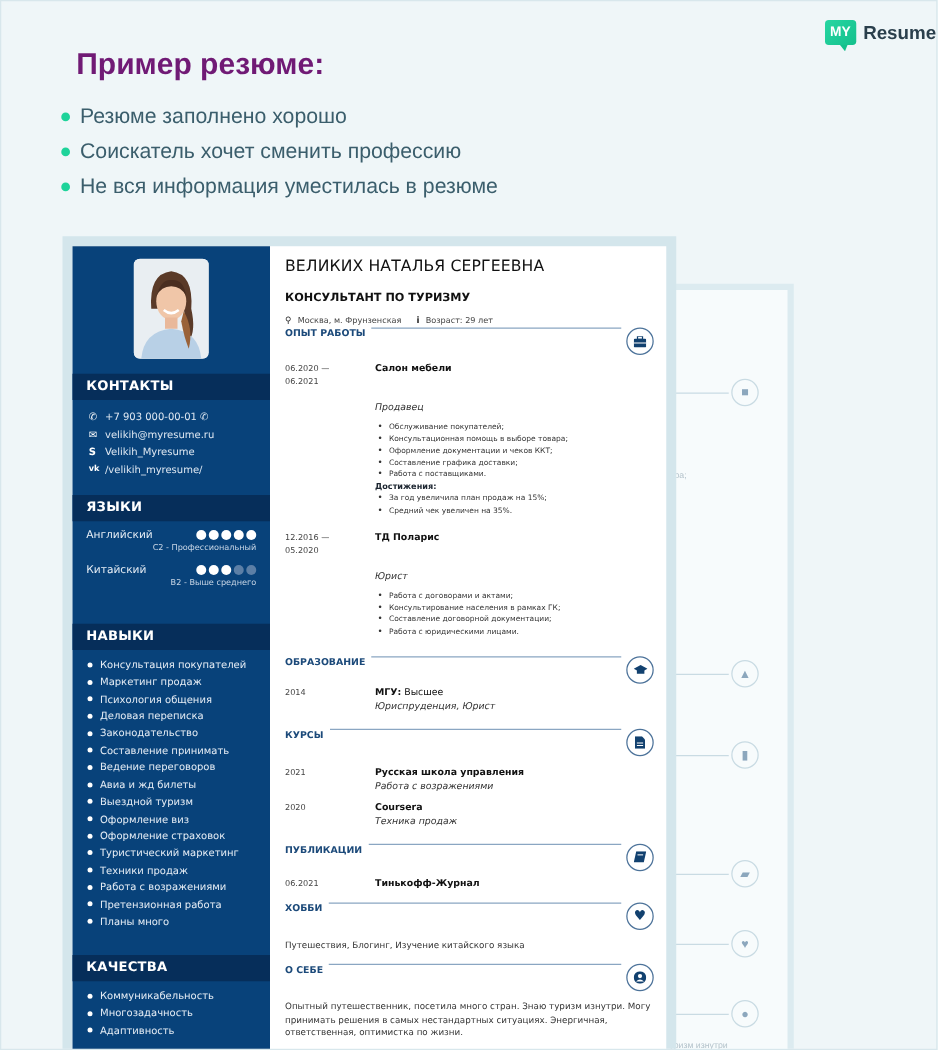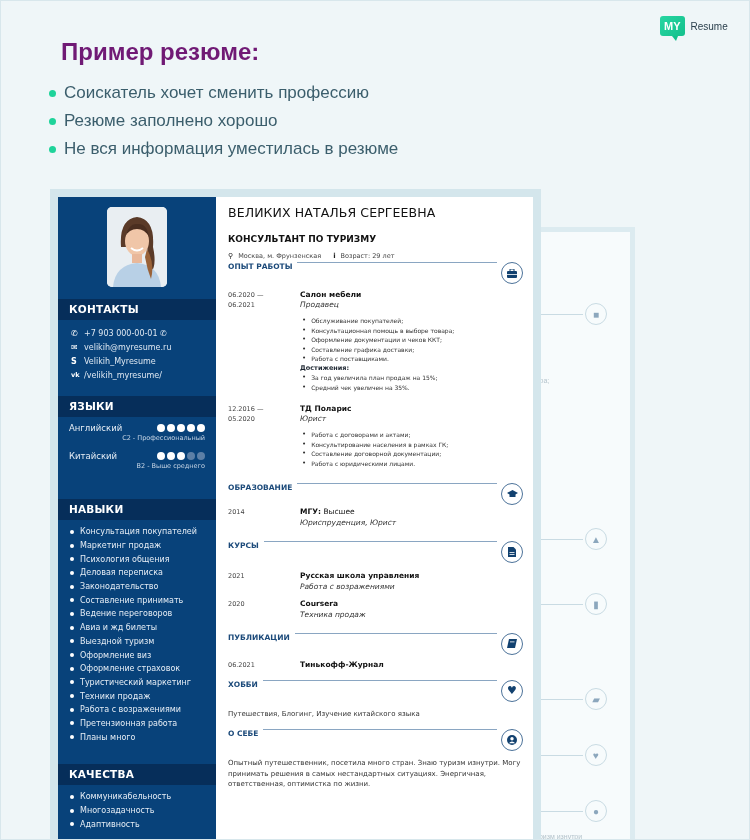--- a/index.html
+++ b/index.html
@@ -18,21 +18,21 @@
     position: relative;
     background: linear-gradient(135deg, #27d6a2, #14c08c);
     color: #fff; font-weight: bold; font-size: 11px;
     padding: 3px 4px; border-radius: 3px; line-height: 14px;
   }
   .logo-badge::after {
     content: ""; position: absolute; left: 12px; bottom: -5px;
     border-left: 4px solid transparent; border-right: 2px solid transparent;
     border-top: 5px solid #14c08c;
   }
-  .logo-text { color: #2a3f4c; font-weight: normal; font-size: 10px; }
+  .logo-text { color: #2a3f4c; font-weight: bold; font-size: 15px; }
   .page-title {
     position: absolute; left: 60px; top: 37px;
     font-size: 24px; font-weight: bold; color: #701a75;
   }
   .bullets { position: absolute; left: 48px; top: 78px; list-style: none; }
   .bullets li {
     font-size: 17px; color: #3b5e6c; height: 28px; line-height: 24px;
     display: flex; align-items: center;
   }
   .bullets li .dot {
@@ -96,44 +96,44 @@
   .sec-title { font-size: 7.5px; font-weight: bold; color: #1c4a7a; white-space: nowrap; }
   .sec-line { flex: 1; height: 1px; background: #8aa6c2; margin: 0 4px 0 5px; }
   .sec-icon {
     width: 22px; height: 22px; border-radius: 50%; border: 1px solid #4d739a;
     display: flex; align-items: center; justify-content: center; color: #12416f; font-size: 9px;
   }
   .entry { display: flex; font-size: 7px; }
   .entry .date { width: 72px; color: #444; font-size: 6.5px; line-height: 10px; flex-shrink: 0; }
   .entry .body { flex: 1; }
   .entry .org { font-weight: bold; font-size: 7.5px; color: #111; line-height: 10px; }
-  .entry .role { font-style: italic; font-size: 7.5px; color: #333; margin-top: 0; }
+  .entry .role { font-style: italic; font-size: 7.5px; color: #333; margin-top: 21px; }
   .duties { list-style: none; margin-top: 7px; }
   .duties li { font-size: 6px; color: #333; line-height: 9.6px; display: flex; align-items: center; }
   .duties li::before { content: "•"; margin: 0 5px 0 2px; font-size: 7px; }
   .ach-label { font-weight: bold; font-size: 6.5px; line-height: 9px; }
   .plain-text { font-size: 7px; color: #333; line-height: 10.5px; }
 </style>
 </head>
 <body>
 
 <div class="logo">
   <span class="logo-badge">MY</span>
   <span class="logo-text">Resume</span>
 </div>
 
 <h1 class="page-title">Пример резюме:</h1>
 <ul class="bullets">
   <li>
       <span class="dot"></span>
-      <span>Соискатель хочет сменить профессию</span>
+      <span>Резюме заполнено хорошо</span>
     </li>
   <li>
       <span class="dot"></span>
-      <span>Резюме заполнено хорошо</span>
+      <span>Соискатель хочет сменить профессию</span>
     </li>
   <li>
       <span class="dot"></span>
       <span>Не вся информация уместилась в резюме</span>
     </li>
 </ul>
 
 <div class="ghost">
   <div class="ghost-inner">
     <div class="ghost-line" style="top:82px"></div>

